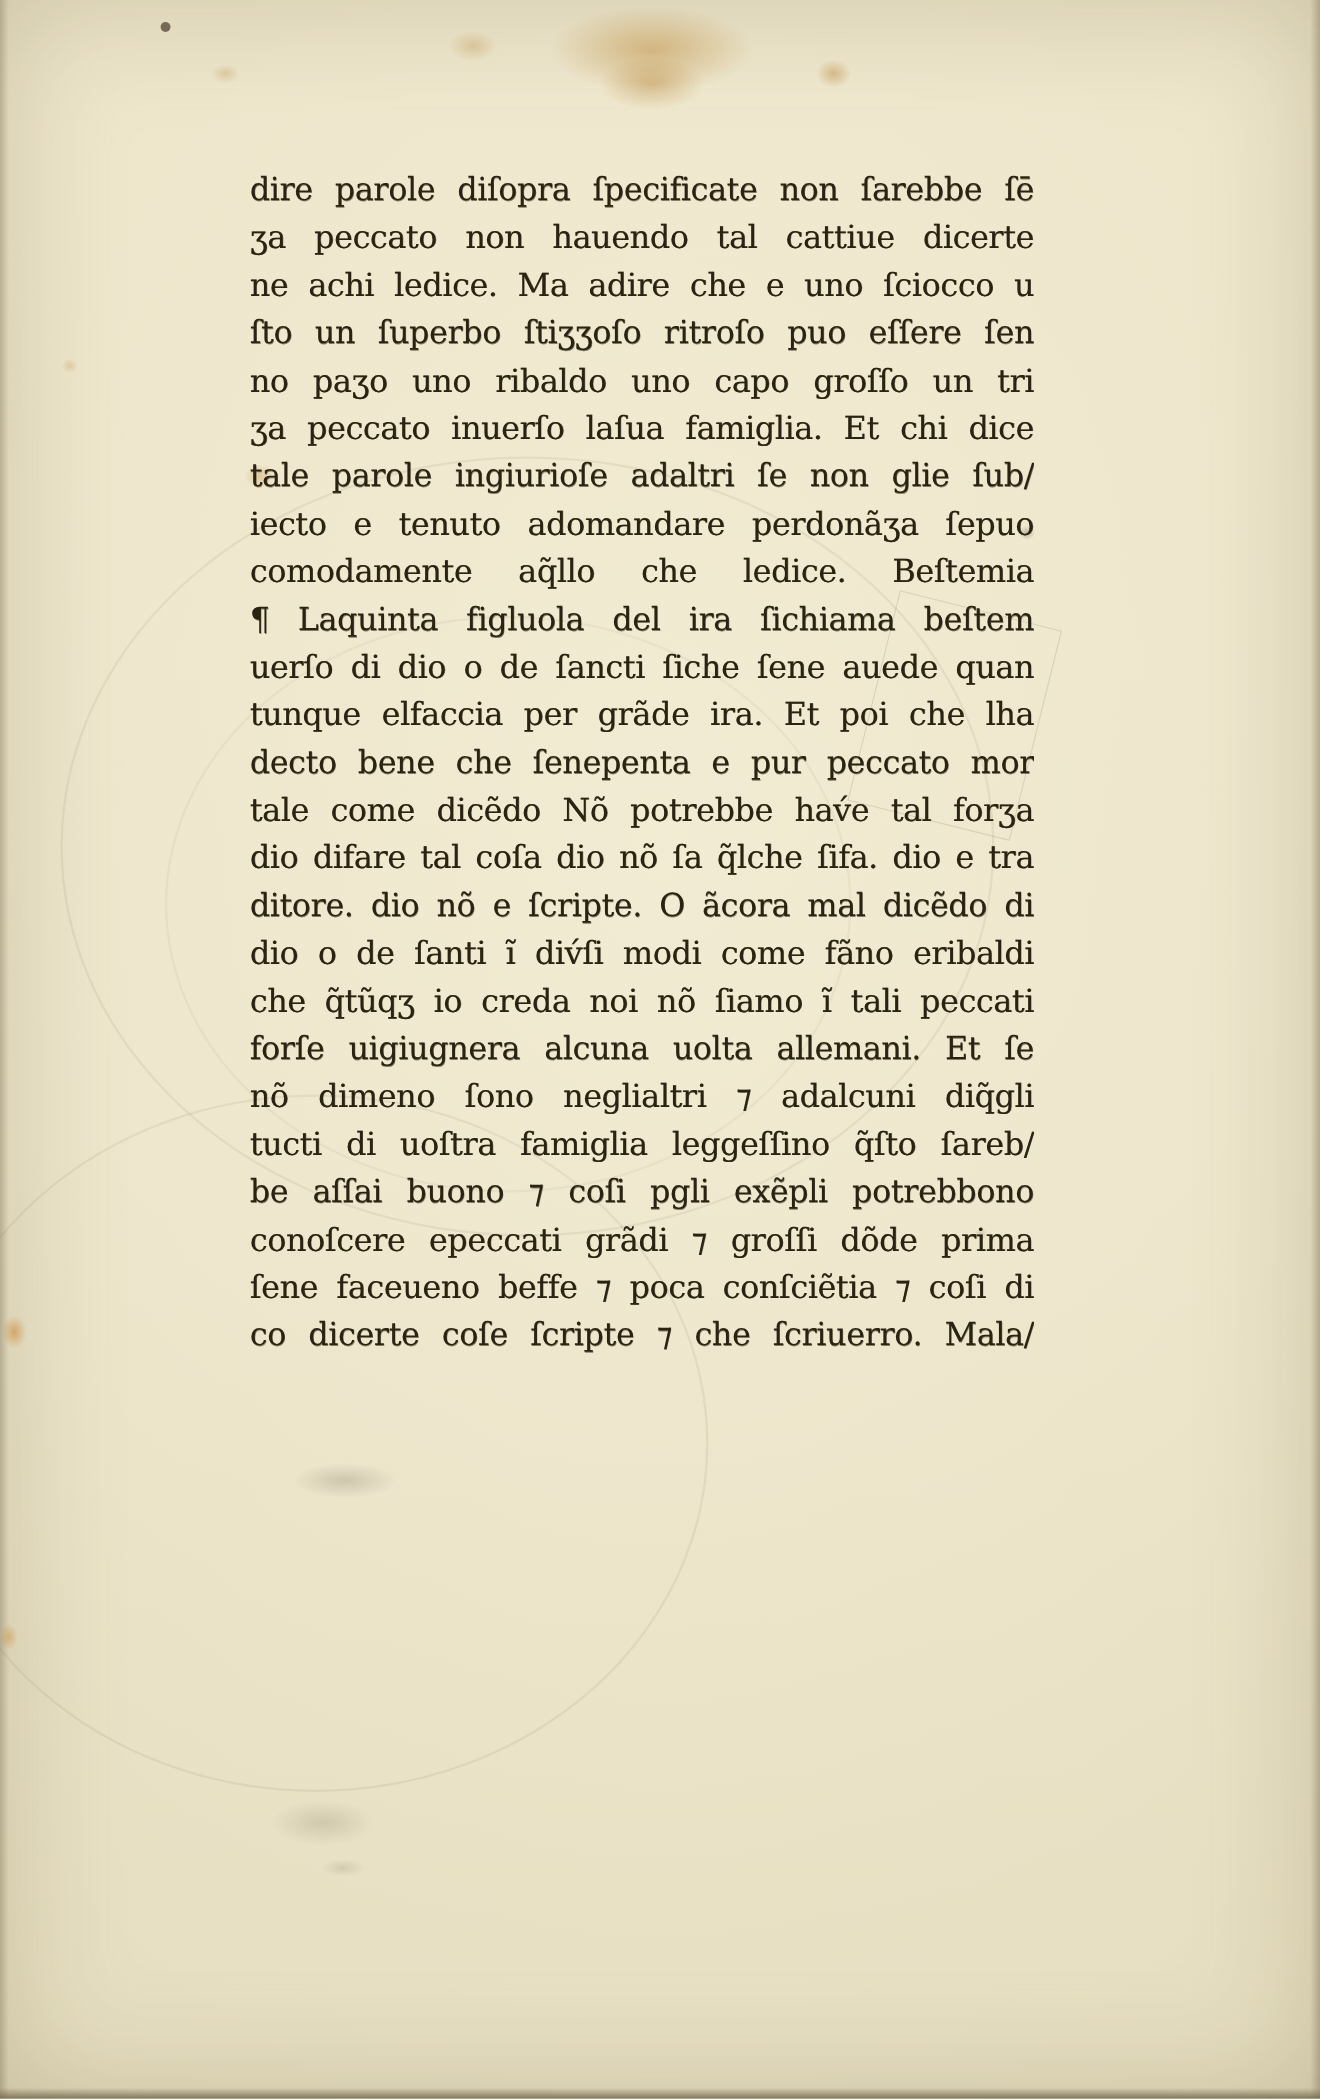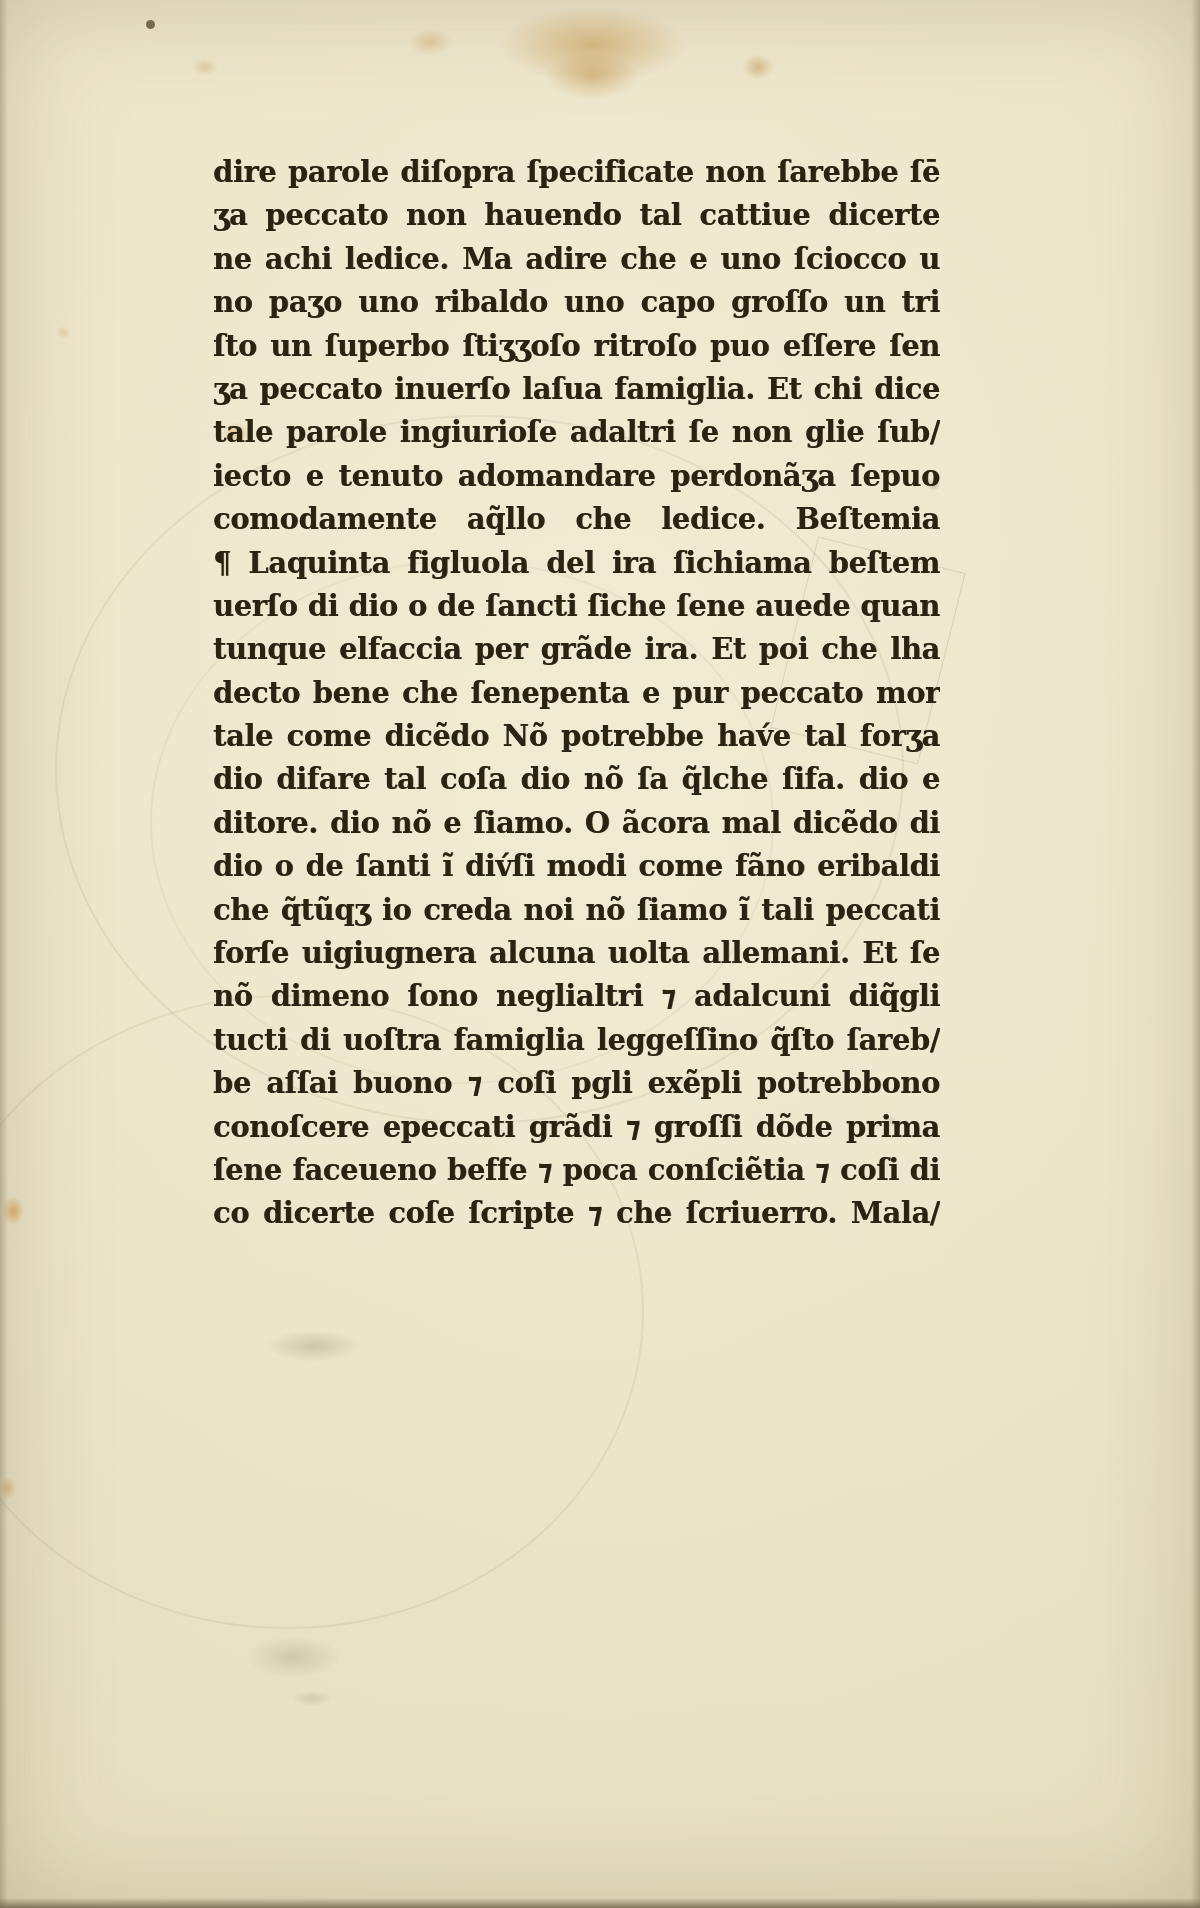--- a/index.html
+++ b/index.html
@@ -22,29 +22,30 @@
                  background:linear-gradient(90deg, rgba(120,106,78,0.35), rgba(120,106,78,0)); }
   .edge-right  { position:absolute; right:0; top:0; width:9px; height:100%;
                  background:linear-gradient(270deg, rgba(120,106,78,0.4), rgba(120,106,78,0)); }
 
   
   .text-block {
     position:absolute; left:213px; top:151px; width:727px;
   }
   .line {
     font-size:29px;
-    font-weight:bold;
+    font-weight:normal;
     line-height:43.4px;
     height:43.4px;
     overflow:hidden;
     letter-spacing:-0.4px;
     color:var(--ink, #2b2312);
     text-align:justify;
     text-align-last:justify;
     text-shadow:0.4px 0.4px 0.6px rgba(43,35,18,0.55);
+    margin-left:14px;
   }
 
   
   .stain { position:absolute; border-radius:50%; pointer-events:none; }
   .st1  { left:500px; top:6px;    width:185px; height:78px; background:radial-gradient(closest-side, rgba(189,138,58,0.5), rgba(189,138,58,0)); }
   .st2  { left:545px; top:52px;   width:95px;  height:48px; background:radial-gradient(closest-side, rgba(184,132,55,0.42), rgba(184,132,55,0)); }
   .st3  { left:408px; top:28px;   width:44px;  height:28px; background:radial-gradient(closest-side, rgba(190,145,70,0.35), rgba(190,145,70,0)); }
   .st4  { left:742px; top:54px;   width:32px;  height:26px; background:radial-gradient(closest-side, rgba(185,134,58,0.45), rgba(185,134,58,0)); }
   .st5  { left:192px; top:58px;   width:26px;  height:18px; background:radial-gradient(closest-side, rgba(192,150,80,0.35), rgba(192,150,80,0)); }
   .st6  { left:146px; top:20px;   width:9px;   height:9px;  background:rgba(58,46,28,0.65); }
@@ -96,33 +97,33 @@
   <div class="stain st11"></div>
   <div class="stain st12"></div>
   <div class="stain st13"></div>
   <div class="stain st14"></div>
   <div class="stain st15"></div>
 
   <div class="text-block">
       <div class="line">dire parole diſopra ſpecificate non ſarebbe ſē</div>
       <div class="line">ʒa peccato non hauendo tal cattiue dicerte</div>
       <div class="line">ne achi ledice. Ma adire che e uno ſciocco u</div>
+      <div class="line">ſto un ſuperbo ſtiʒʒoſo ritroſo puo eſſere ſen</div>
       <div class="line">no paʒo uno ribaldo uno capo groſſo un tri</div>
-      <div class="line">ſto un ſuperbo ſtiʒʒoſo ritroſo puo eſſere ſen</div>
       <div class="line">ʒa peccato inuerſo laſua famiglia. Et chi dice</div>
       <div class="line">tale parole ingiurioſe adaltri ſe non glie ſub/</div>
       <div class="line">iecto e tenuto adomandare perdonãʒa ſepuo</div>
       <div class="line">comodamente aq̃llo che ledice. Beſtemia</div>
       <div class="line">¶ Laquinta figluola del ira ſichiama beſtem</div>
       <div class="line">uerſo di dio o de ſancti ſiche ſene auede quan</div>
       <div class="line">tunque elfaccia per grãde ira. Et poi che lha</div>
       <div class="line">decto bene che ſenepenta e pur peccato mor</div>
       <div class="line">tale come dicẽdo Nõ potrebbe hav́e tal forʒa</div>
       <div class="line">dio difare tal coſa dio nõ ſa q̃lche ſifa. dio e tra</div>
-      <div class="line">ditore. dio nõ e ſiamo. O ãcora mal dicẽdo di</div>
+      <div class="line">ditore. dio nõ e ſcripte. O ãcora mal dicẽdo di</div>
       <div class="line">dio o de ſanti ĩ div́ſi modi come fãno eribaldi</div>
       <div class="line">che q̃tũqʒ io creda noi nõ ſiamo ĩ tali peccati</div>
       <div class="line">forſe uigiugnera alcuna uolta allemani. Et ſe</div>
       <div class="line">nõ dimeno ſono neglialtri ⁊ adalcuni diq̃gli</div>
       <div class="line">tucti di uoſtra famiglia leggeſſino q̃ſto ſareb/</div>
       <div class="line">be aſſai buono ⁊ coſi pgli exẽpli potrebbono</div>
       <div class="line">conoſcere epeccati grãdi ⁊ groſſi dõde prima</div>
       <div class="line">ſene faceueno beffe ⁊ poca conſciẽtia ⁊ coſi di</div>
       <div class="line">co dicerte coſe ſcripte ⁊ che ſcriuerro. Mala/</div>
     </div>

